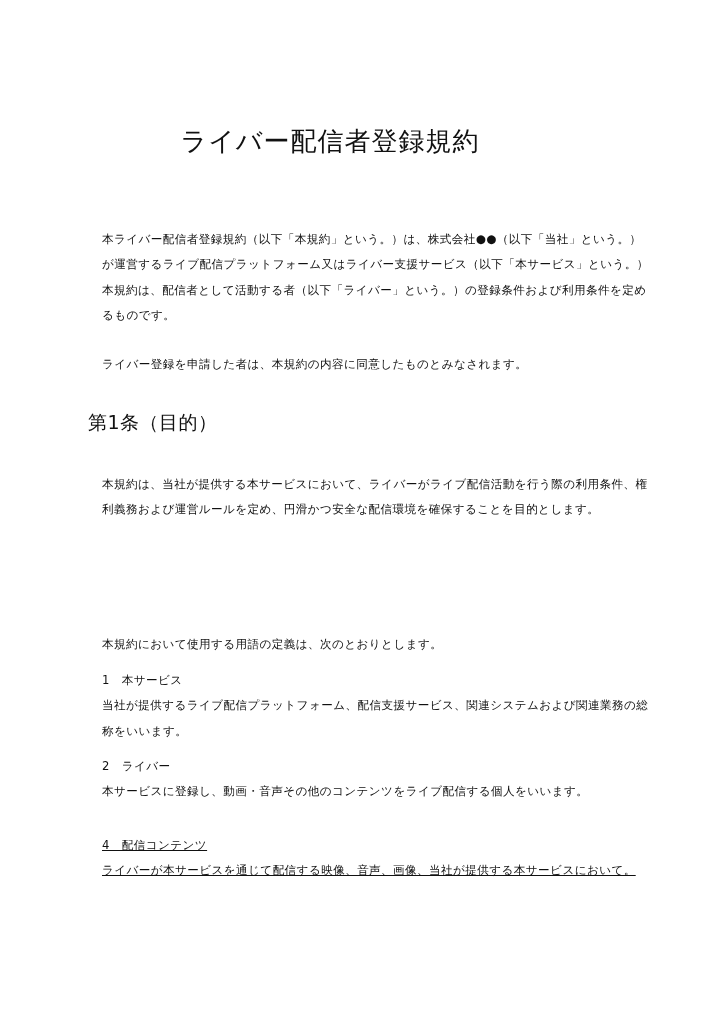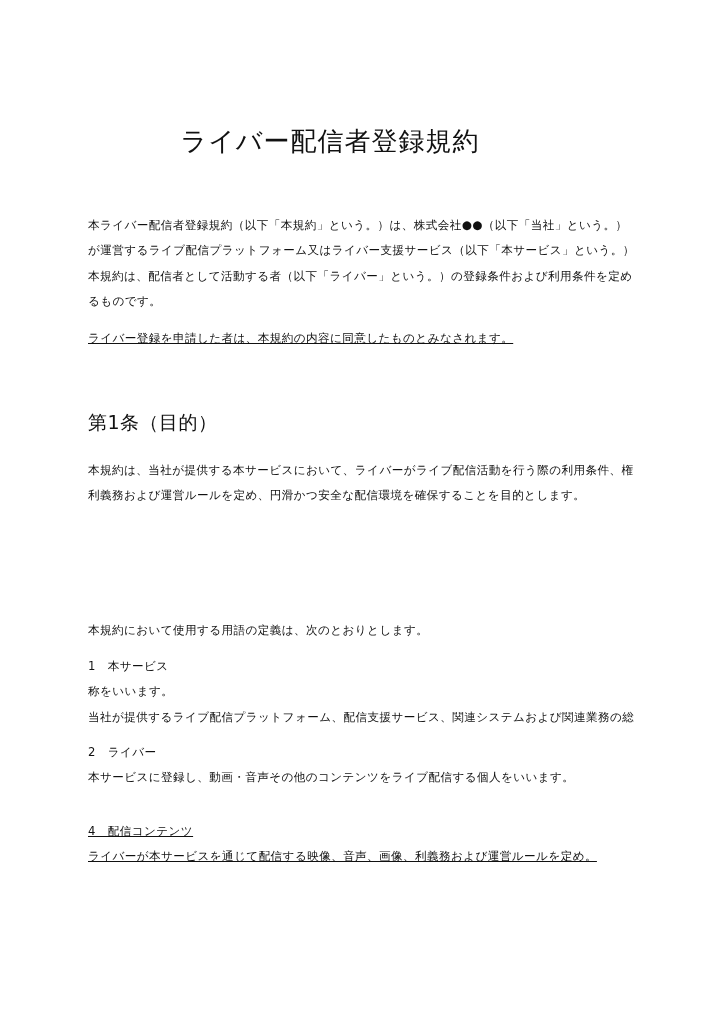--- a/index.html
+++ b/index.html
@@ -1,56 +1,56 @@
 <!DOCTYPE html>
 <html><head>
 <meta charset="utf-8">
 <style>
   html, body { margin: 0; padding: 0; background: #ffffff; }
   body { width: 724px; height: 1024px; position: relative; overflow: hidden;
          font-family: "DejaVu Sans", "Liberation Sans", sans-serif; color: #111111; }
   .page { position: absolute; left: 0; top: 0; width: 724px; height: 1024px; }
   .title { position: absolute; top: 124px; left: 0; width: 660px; text-align: center;
            font-size: 26px; letter-spacing: 1px; font-weight: normal; margin: 0; }
-  .p { position: absolute; left: 88px; width: 560px; font-size: 11.6px; line-height: 25.4px; margin: 0; letter-spacing: 0.4px; }
+  .p { position: absolute; left: 88px; width: 560px; font-size: 11.6px; line-height: 25.4px; margin: 14px; letter-spacing: 0.4px; }
   .h { position: absolute; left: 88px; font-size: 19px; margin: 0; font-weight: normal; letter-spacing: 0.5px; }
   .line { display: block; white-space: nowrap; }
 </style>
 </head>
 <body>
 
 <div class="page">
   <h1 class="title">ライバー配信者登録規約</h1>
 
   <div class="p" style="top:213px;">
     <span class="line">本ライバー配信者登録規約（以下「本規約」という。）は、株式会社●●（以下「当社」という。）</span>
     <span class="line">が運営するライブ配信プラットフォーム又はライバー支援サービス（以下「本サービス」という。）</span>
     <span class="line">本規約は、配信者として活動する者（以下「ライバー」という。）の登録条件および利用条件を定め</span>
     <span class="line">るものです。</span>
   </div>
 
-  <p class="p" style="top:326px;text-decoration:underline;">ライバー登録を申請した者は、本規約の内容に同意したものとみなされます。</p>
+  <p class="p" style="top:338px;">ライバー登録を申請した者は、本規約の内容に同意したものとみなされます。</p>
 
   <h2 class="h" style="top:410px;">第1条（目的）</h2>
   <div class="p" style="top:458px;">
     <span class="line">本規約は、当社が提供する本サービスにおいて、ライバーがライブ配信活動を行う際の利用条件、権</span>
     <span class="line">利義務および運営ルールを定め、円滑かつ安全な配信環境を確保することを目的とします。</span>
   </div>
 
   <p class="p" style="top:618px;">本規約において使用する用語の定義は、次のとおりとします。</p>
 
   <div class="p" style="top:654px;">
     <span class="line">1　本サービス</span>
+    <span class="line">当社が提供するライブ配信プラットフォーム、配信支援サービス、関連システムおよび関連業務の総</span>
     <span class="line">称をいいます。</span>
-    <span class="line">当社が提供するライブ配信プラットフォーム、配信支援サービス、関連システムおよび関連業務の総</span>
   </div>
 
   <div class="p" style="top:740px;">
     <span class="line">2　ライバー</span>
     <span class="line">本サービスに登録し、動画・音声その他のコンテンツをライブ配信する個人をいいます。</span>
   </div>
 
 
   <div class="p" style="top:819px;text-decoration:underline;">
     <span class="line">4　配信コンテンツ</span>
-    <span class="line">ライバーが本サービスを通じて配信する映像、音声、画像、利義務および運営ルールを定め。</span>
+    <span class="line">ライバーが本サービスを通じて配信する映像、音声、画像、当社が提供する本サービスにおいて。</span>
   </div>
 </div>
 
 </body></html>

